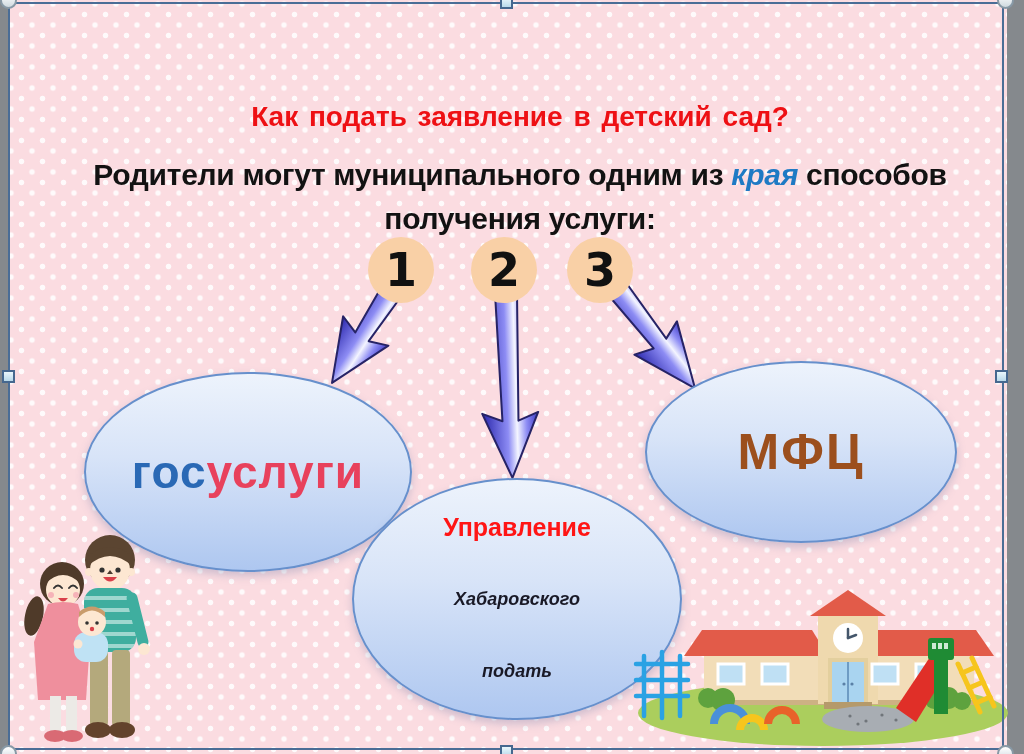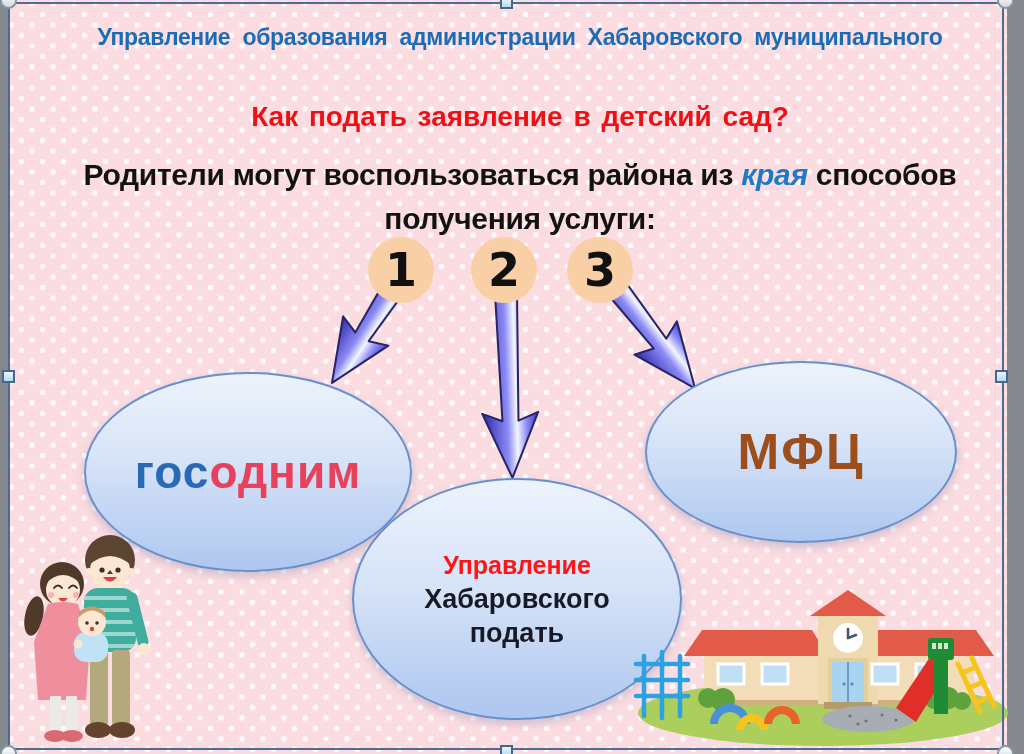--- a/index.html
+++ b/index.html
@@ -26,43 +26,42 @@
   .arrows{position:absolute;left:0;top:0;pointer-events:none;}
   .opt{position:absolute;border-radius:50%;box-sizing:border-box;
     background:linear-gradient(180deg,#edf3fc 0%,#d8e4f8 42%,#aec7f0 100%);
     border:2px solid #6790cc;display:flex;flex-direction:column;align-items:center;justify-content:center;
     box-shadow:0 4px 8px rgba(120,130,170,.35);}
   #opt-gos{left:84px;top:372px;width:328px;height:200px;}
   .gos-text{font-size:46px;font-weight:bold;letter-spacing:1px;}
   .gos-b{color:#2a69b5;}.gos-r{color:#e8415c;}
   #opt-dep{left:352px;top:478px;width:330px;height:242px;}
   .dep-red{color:#ff1515;font-weight:bold;font-size:25px;line-height:34px;text-align:center;}
-  .dep-dark{color:#191926;font-weight:bold;font-size:27px;line-height:34px;}
+  .dep-dark{color:#191926;font-weight:bold;font-style:italic;font-size:18px;line-height:34px;margin-top:38px;}
   #opt-mfc{left:645px;top:361px;width:312px;height:182px;}
   .mfc-text{font-size:50px;font-weight:bold;color:#9c4f1d;letter-spacing:2px;}
   .sel-rect{position:absolute;left:8px;top:2px;width:996px;height:748px;border:2px solid #4a6d96;
     box-sizing:border-box;pointer-events:none;}
   .h-sq{position:absolute;width:13px;height:13px;background:linear-gradient(180deg,#eaf7fc,#b9d9ea);
     border:2px solid #46688f;box-sizing:border-box;}
   .h-ci{position:absolute;width:17px;height:17px;border-radius:50%;
     background:linear-gradient(180deg,#ffffff,#cfd9df);border:2px solid #8899a6;box-sizing:border-box;}
 </style>
 </head>
 <body>
 
 <div class="slide">
 
   <div class="header">
-    <div>Управление образования администрации Хабаровского муниципального</div>
   </div>
 
   <div class="title">Как подать заявление в детский сад?</div>
 
   <div class="intro">
-    <div><span>Родители могут воспользоваться района из </span><span class="hl">края</span><span> способов</span></div>
+    <div><span>Родители могут муниципального одним из </span><span class="hl">края</span><span> способов</span></div>
     <div>получения услуги:</div>
   </div>
 </div>
 
 <svg class="arrows" width="1024" height="754">
   <defs>
     <linearGradient id="ag" gradientUnits="userSpaceOnUse" x1="-27" y1="0" x2="27" y2="0">
       <stop offset="0" stop-color="#2d2aae"></stop>
       <stop offset="0.45" stop-color="#8d8cf4"></stop>
       <stop offset="0.62" stop-color="#f4f5ff"></stop>
@@ -79,21 +78,21 @@
     <span>1</span>
   </div>
 <div class="step" id="step2">
     <span>2</span>
   </div>
 <div class="step" id="step3">
     <span>3</span>
   </div>
 
 <div class="opt" id="opt-gos">
-  <div class="gos-text"><span class="gos-b">гос</span><span class="gos-r">одним</span></div>
+  <div class="gos-text"><span class="gos-b">гос</span><span class="gos-r">услуги</span></div>
 </div>
 
 <div class="opt" id="opt-dep">
   <div class="dep-red">Управление</div>
   <div class="dep-dark">Хабаровского</div>
   <div class="dep-dark">подать</div>
 </div>
 
 <div class="opt" id="opt-mfc">
   <div class="mfc-text">МФЦ</div>

